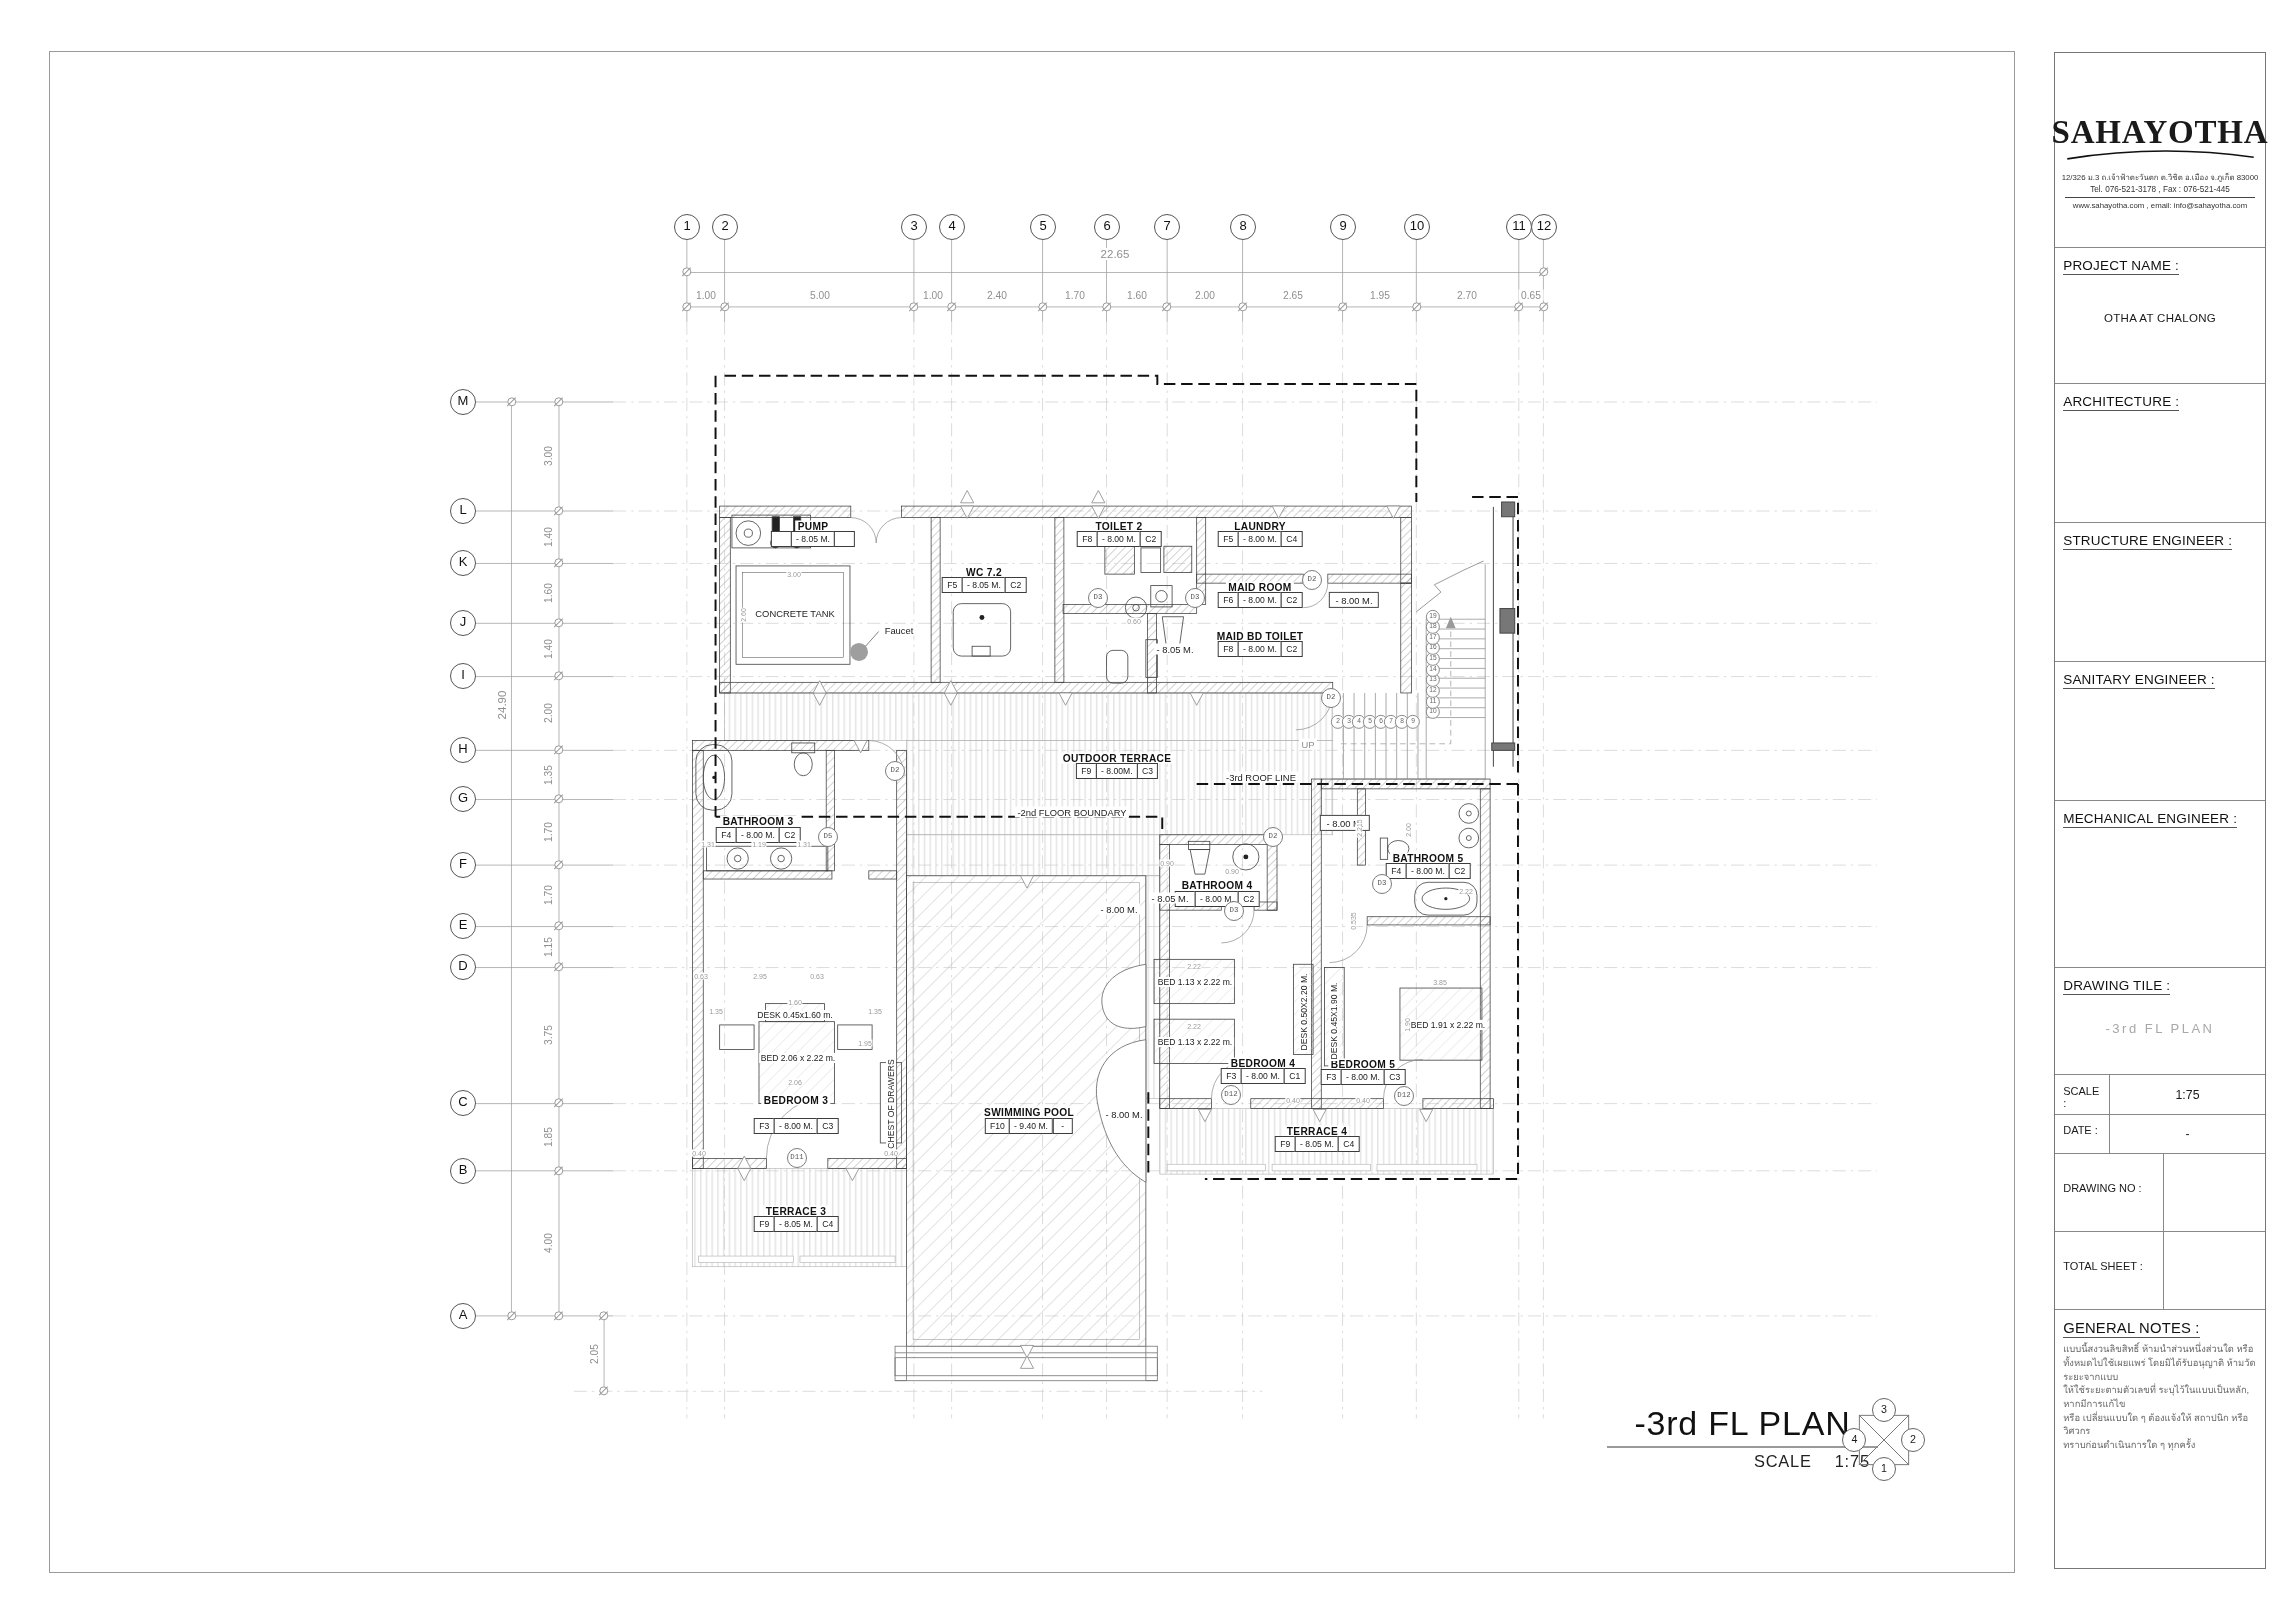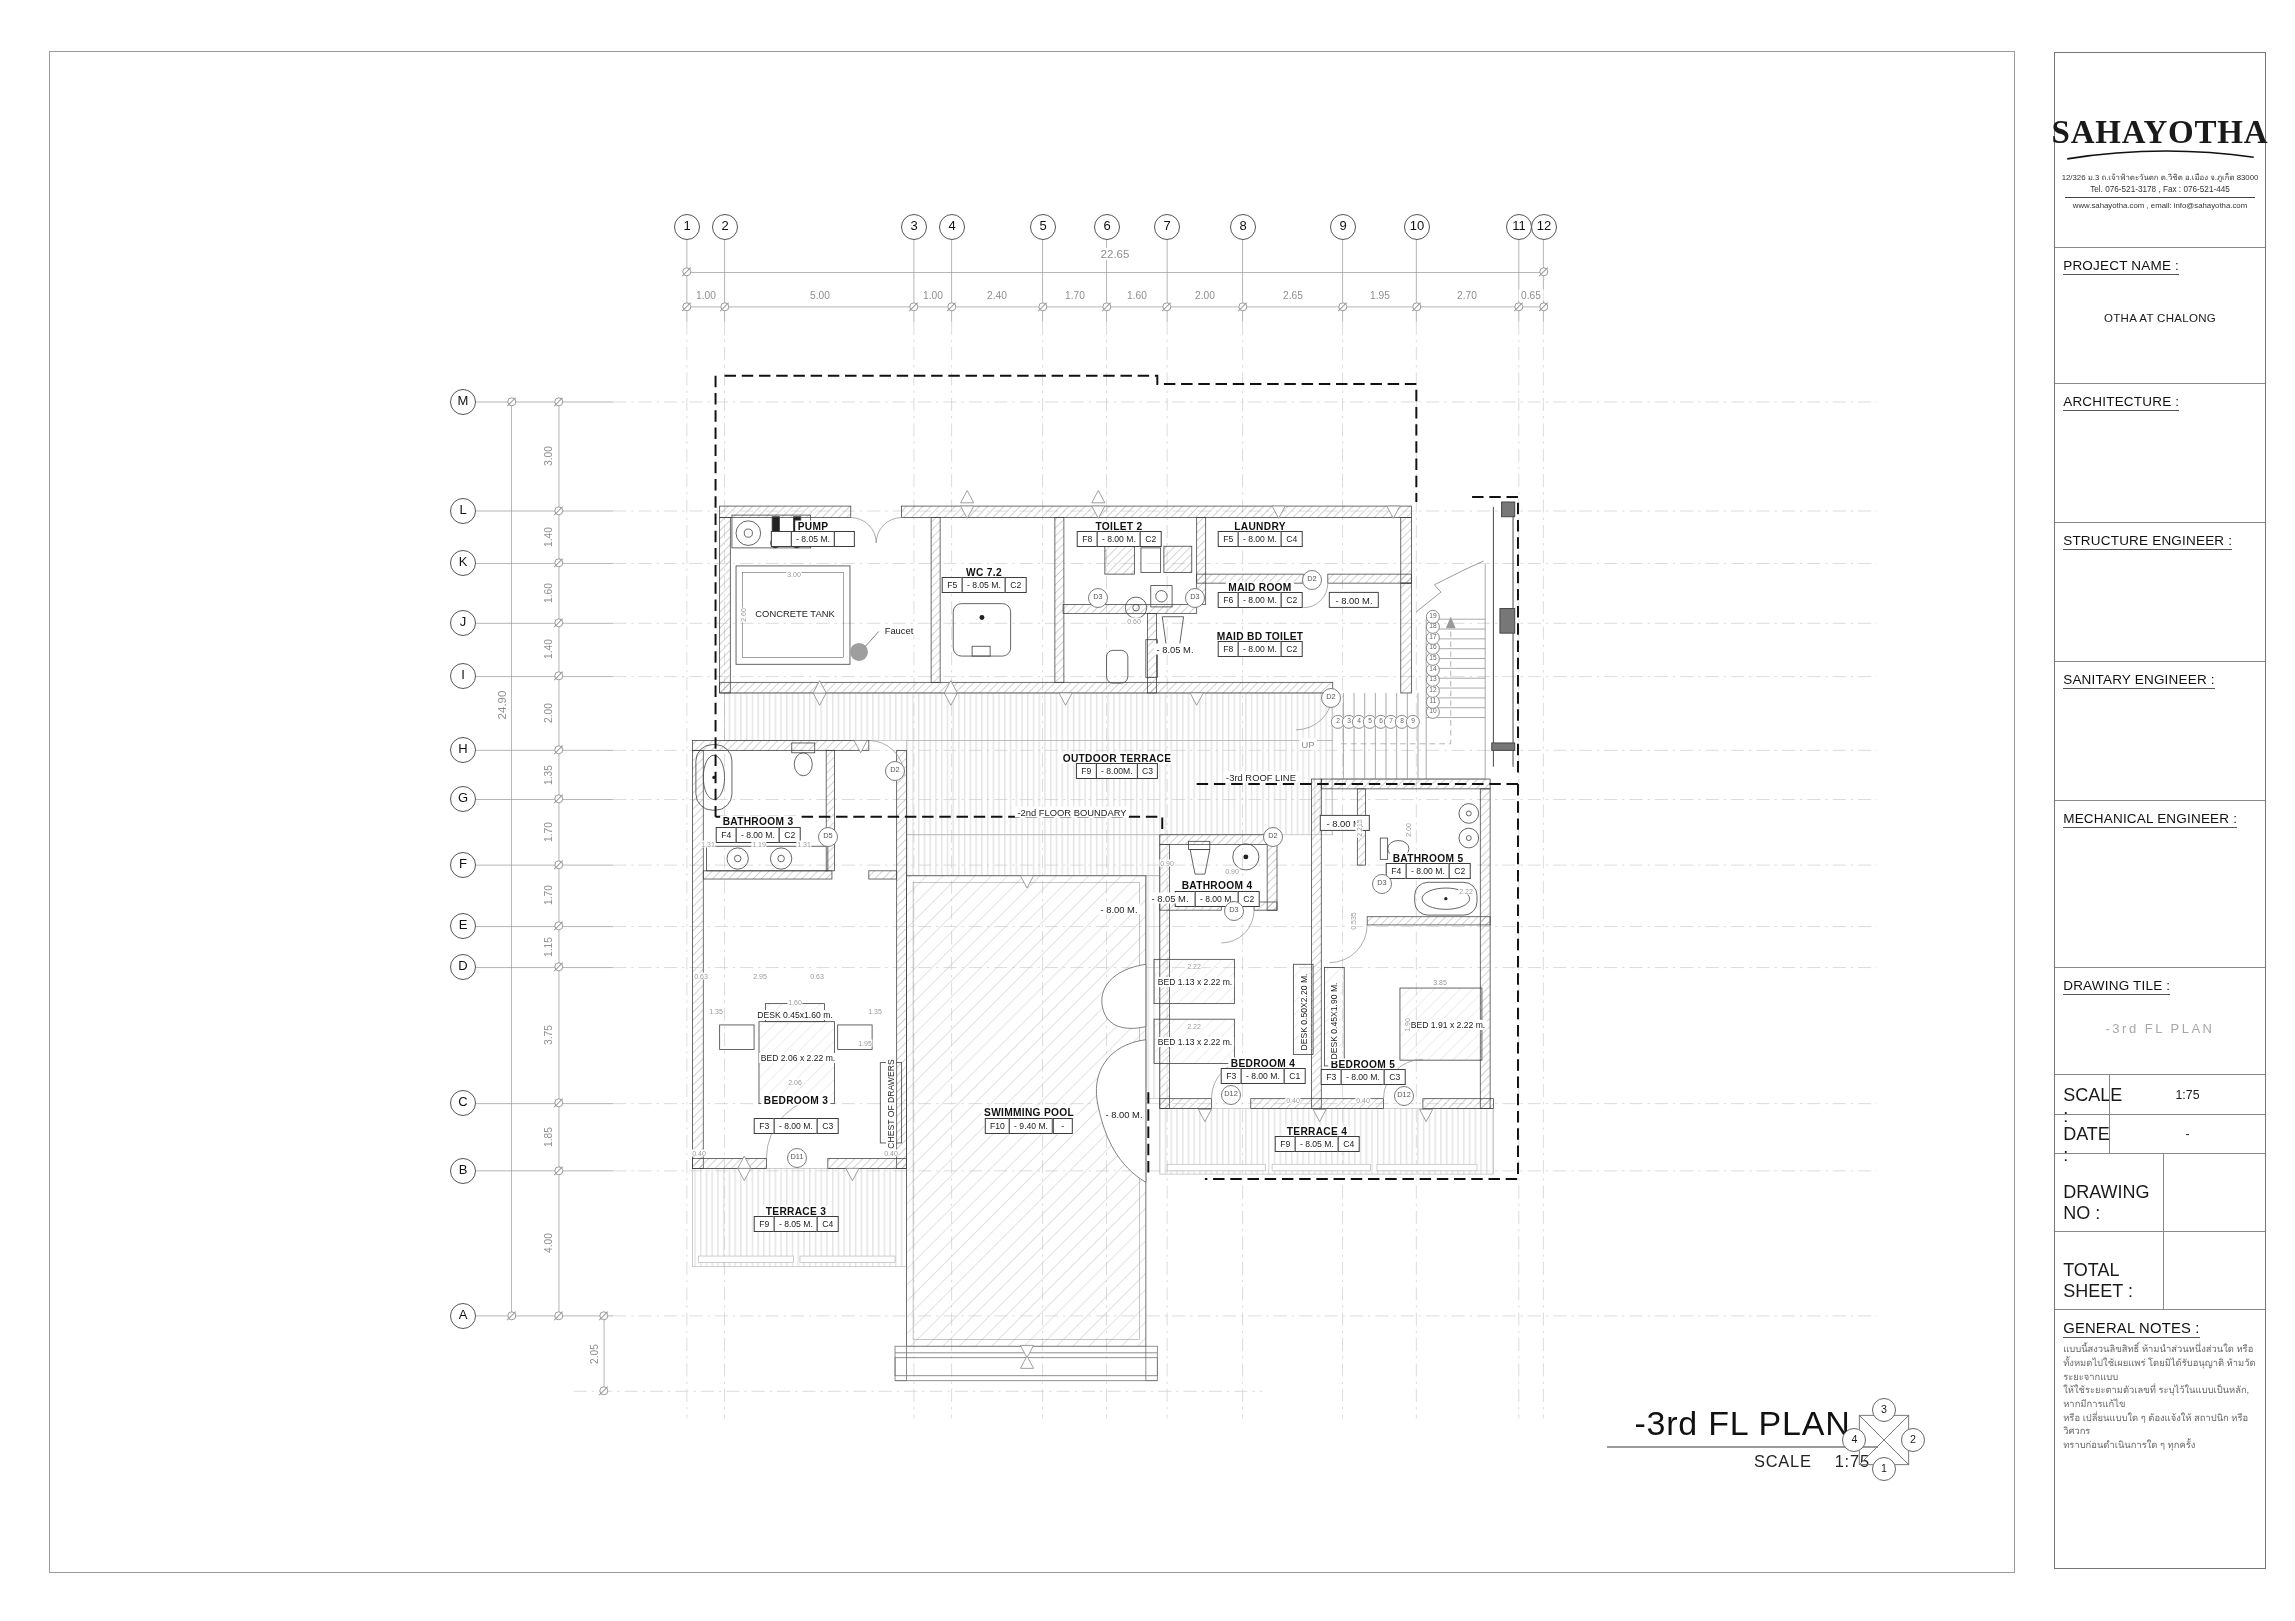--- a/index.html
+++ b/index.html
@@ -15,21 +15,21 @@
   .dim.big{font-size:11.5px;}
   .rname{font-size:10.2px;font-weight:600;letter-spacing:0.3px;background:#fff;padding:0 2.5px;color:#111;}
   .rtag{display:flex;background:#fff;}
   .rtag span{border:0.8px solid #3c3c3c;font-size:8.6px;line-height:14px;padding:0 4.1px;min-width:10.7px;text-align:center;background:#fff;}
   .rtag span+span{margin-left:-0.8px;}
   .ann{font-size:9.4px;color:#222;background:#fff;padding:0 2.5px;}
   .ann.boxed{border:0.8px solid #444;padding:1.6px 5.7px;}
   .ann.gray{color:#8d8d8d;text-align:right;}
   .furn{font-size:8.6px;color:#222;background:#fff;padding:0 1.6px;}
   .furn.vert{transform:translate(-50%,-50%) rotate(-90deg) !important;}
-  .dtag{width:18px;height:18px;border:0.8px solid #7c7c7c;border-radius:50%;font-size:7.4px;line-height:16.4px;text-align:center;color:#555;background:#fff;}
+  .dtag{width:18px;height:18px;border:0.8px solid #7c7c7c;border-radius:50%;font-size:7.4px;line-height:16.4px;text-align:center;color:#555;background:#fff;font-family:Liberation Mono, monospace;}
   .mdim{font-size:7px;color:#9a9a9a;background:#fff;padding:0 0.8px;}
   .mdim.vert{transform:translate(-50%,-50%) rotate(-90deg) !important;}
   .snum{width:12.3px;height:12.3px;border:0.8px solid #8a8a8a;border-radius:50%;font-size:6.6px;line-height:10.7px;text-align:center;color:#666;background:#fff;}
   .tick{width:7.4px;height:7.4px;border:0.8px solid #999;border-radius:50%;background:#fff;}
   .tick::after{content:'';position:absolute;left:-3.3px;top:2.5px;width:12.3px;height:0.8px;background:#999;transform:rotate(-45deg);}
   
   .plan-footer{position:absolute;left:1607px;top:1404px;width:271px;}
   .pf-title{font-size:34px;letter-spacing:0.8px;color:#111;text-align:center;border-bottom:2.5px double #9a9a9a;padding:0 4.9px 3.3px 4.9px;}
   .pf-scale{font-size:16.4px;color:#222;text-align:right;margin-top:3.3px;letter-spacing:0.8px;padding-right:8.2px;}
   .pf-scale b{font-weight:400;margin-left:23px;}
@@ -40,21 +40,21 @@
   .tb-sec{box-sizing:border-box;border-bottom:1px solid #888;padding:9.8px 8.2px;position:relative;}
   .tb-label{font-size:13.5px;color:#111;border-bottom:1.6px solid #555;padding-bottom:1.6px;letter-spacing:0.2px;}
   .tb-logo{height:195px;border-bottom:1px solid #888;box-sizing:border-box;text-align:center;padding-top:57px;}
   .logo-row{display:flex;align-items:flex-end;justify-content:center;font-family:"Liberation Serif",serif;font-weight:700;font-size:33px;letter-spacing:0.8px;line-height:.9;}
   .logo-addr{font-size:7.8px;color:#333;margin-top:8.2px;}
   .logo-tel{font-size:8.2px;color:#333;margin-top:1.6px;padding-bottom:3.3px;border-bottom:1.2px solid #444;margin-left:9.8px;margin-right:9.8px;}
   .logo-web{font-size:7.8px;color:#333;margin-top:3.3px;}
   .tb-value{font-size:11.5px;text-align:center;margin-top:39px;letter-spacing:0.3px;}
   .tb-tile-val{font-size:13px;text-align:center;margin-top:28px;color:#a8a8a8;letter-spacing:2.5px;font-weight:400;}
   .tb-row{display:flex;box-sizing:border-box;border-bottom:1px solid #888;}
-  .tb-row .lab{box-sizing:border-box;padding:11.5px 8.2px;font-size:18px;}
+  .tb-row .lab{box-sizing:border-box;padding:11.5px 8.2px;font-size:11px;}
   .tb-row .val{box-sizing:border-box;border-left:1px solid #888;flex:1;text-align:center;font-size:12.3px;display:flex;align-items:center;justify-content:center;}
   .tb-notes-label{font-size:14.8px;}
   .tb-notes{font-size:9.4px;color:#666;margin-top:6.6px;line-height:1.45;}
 </style>
 </head>
 <body>
 
 <div class="page">
   <div class="frame"></div>
 

